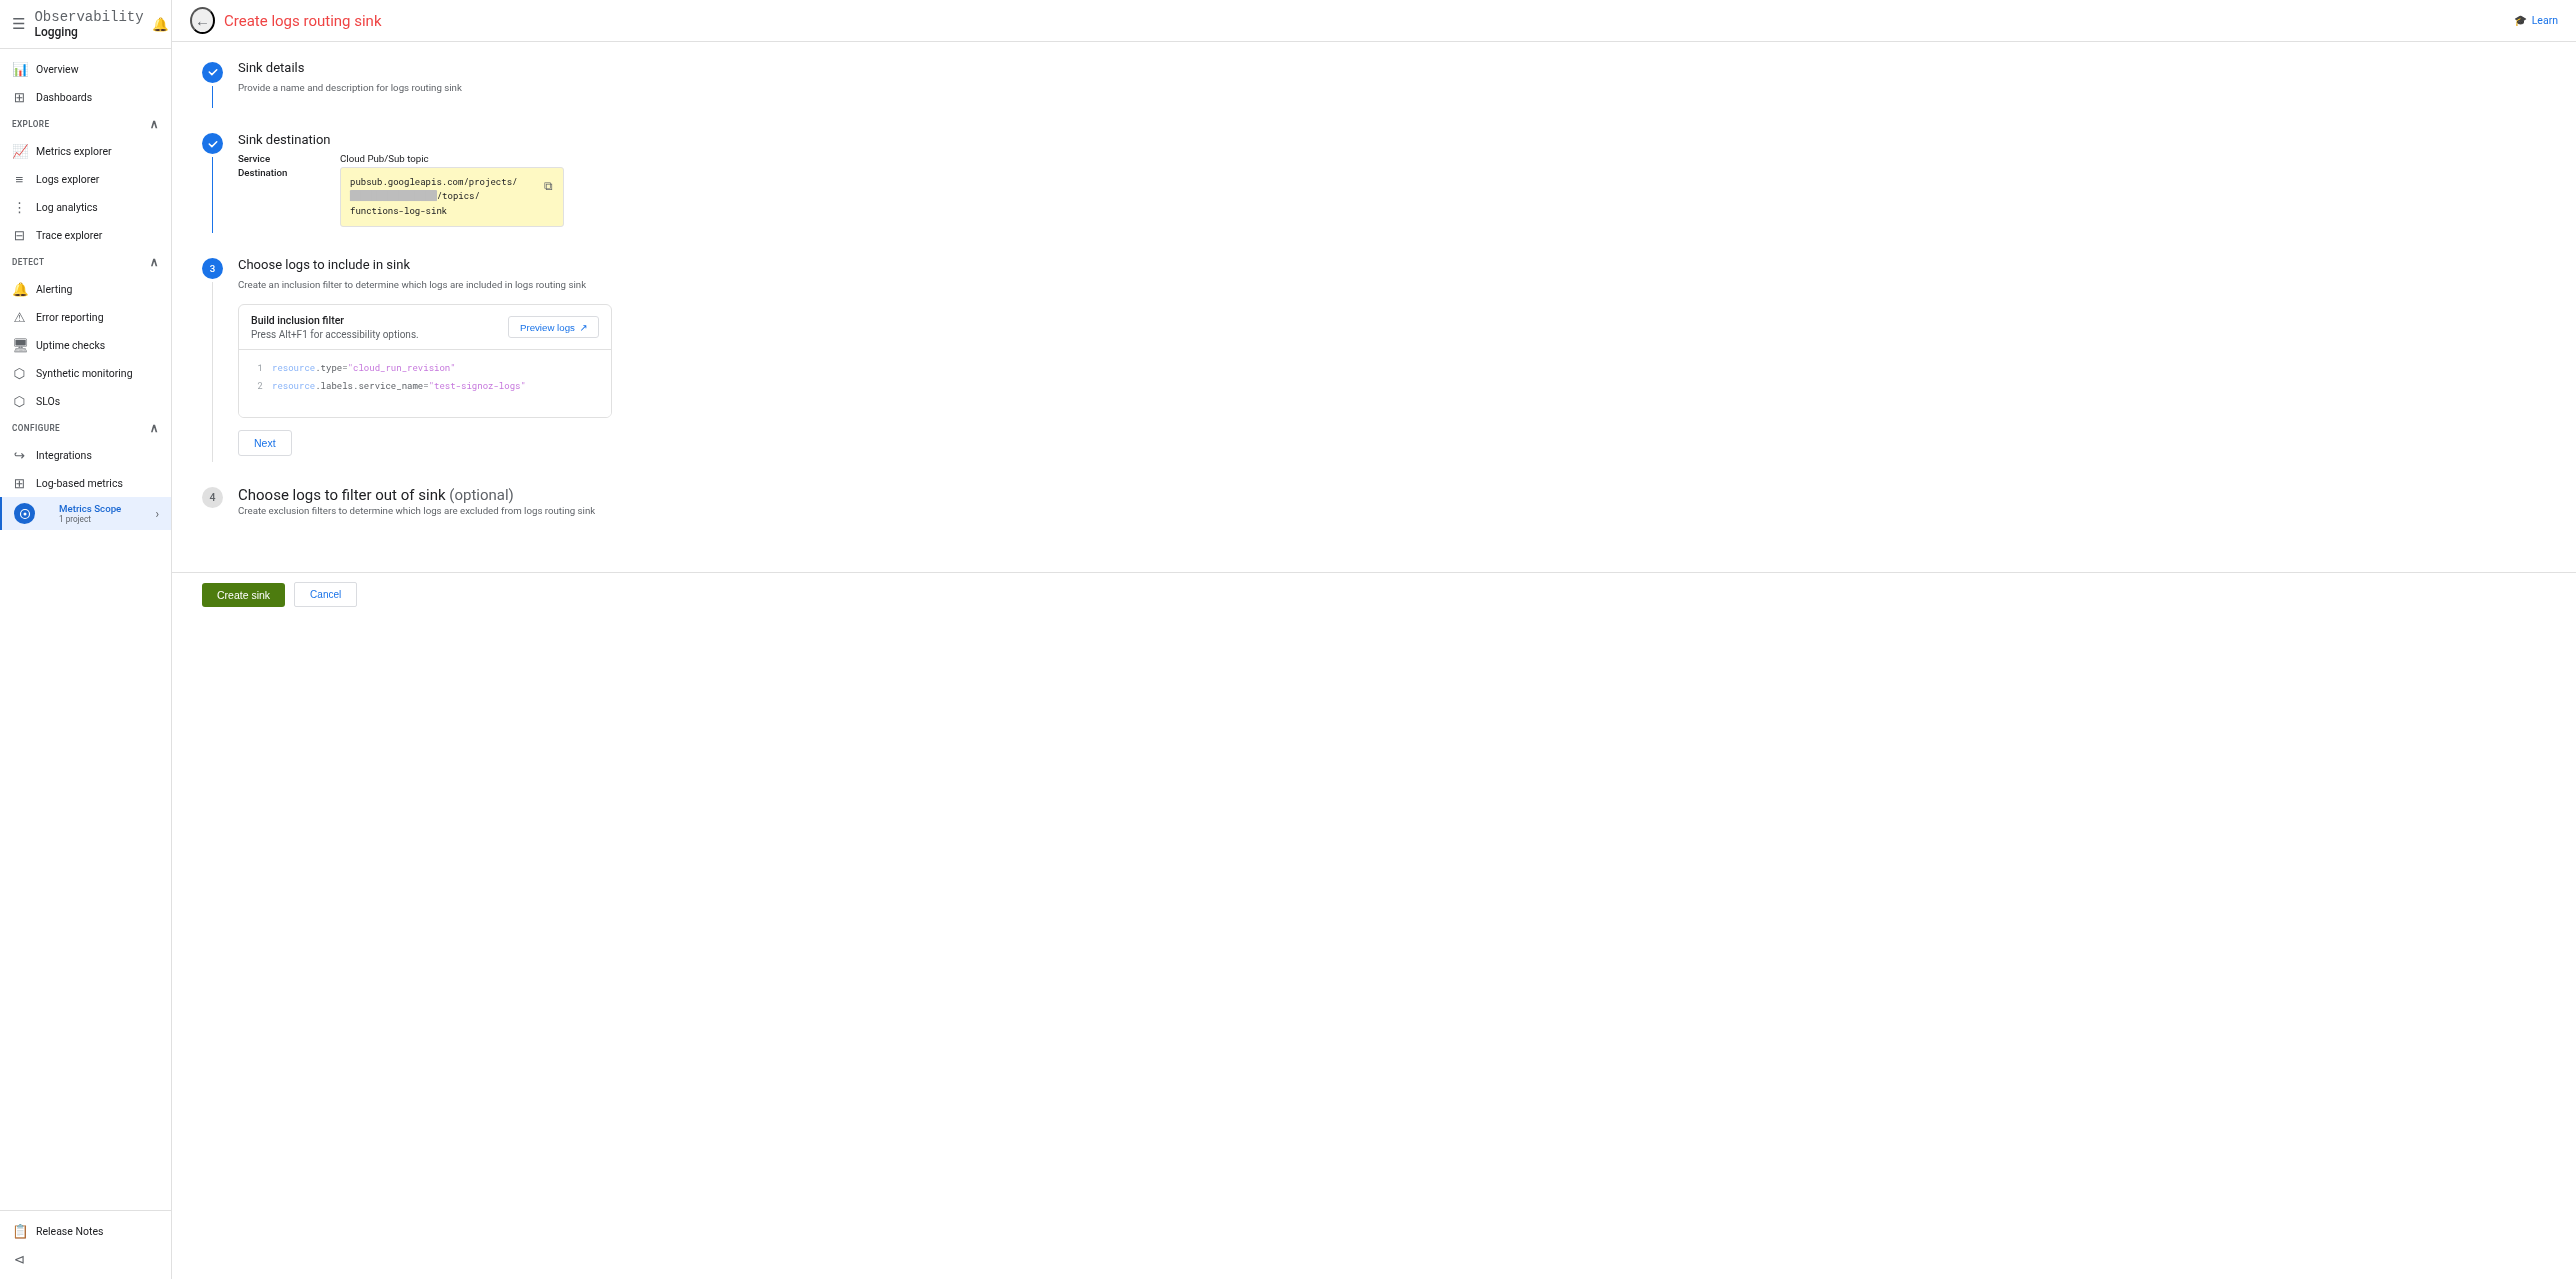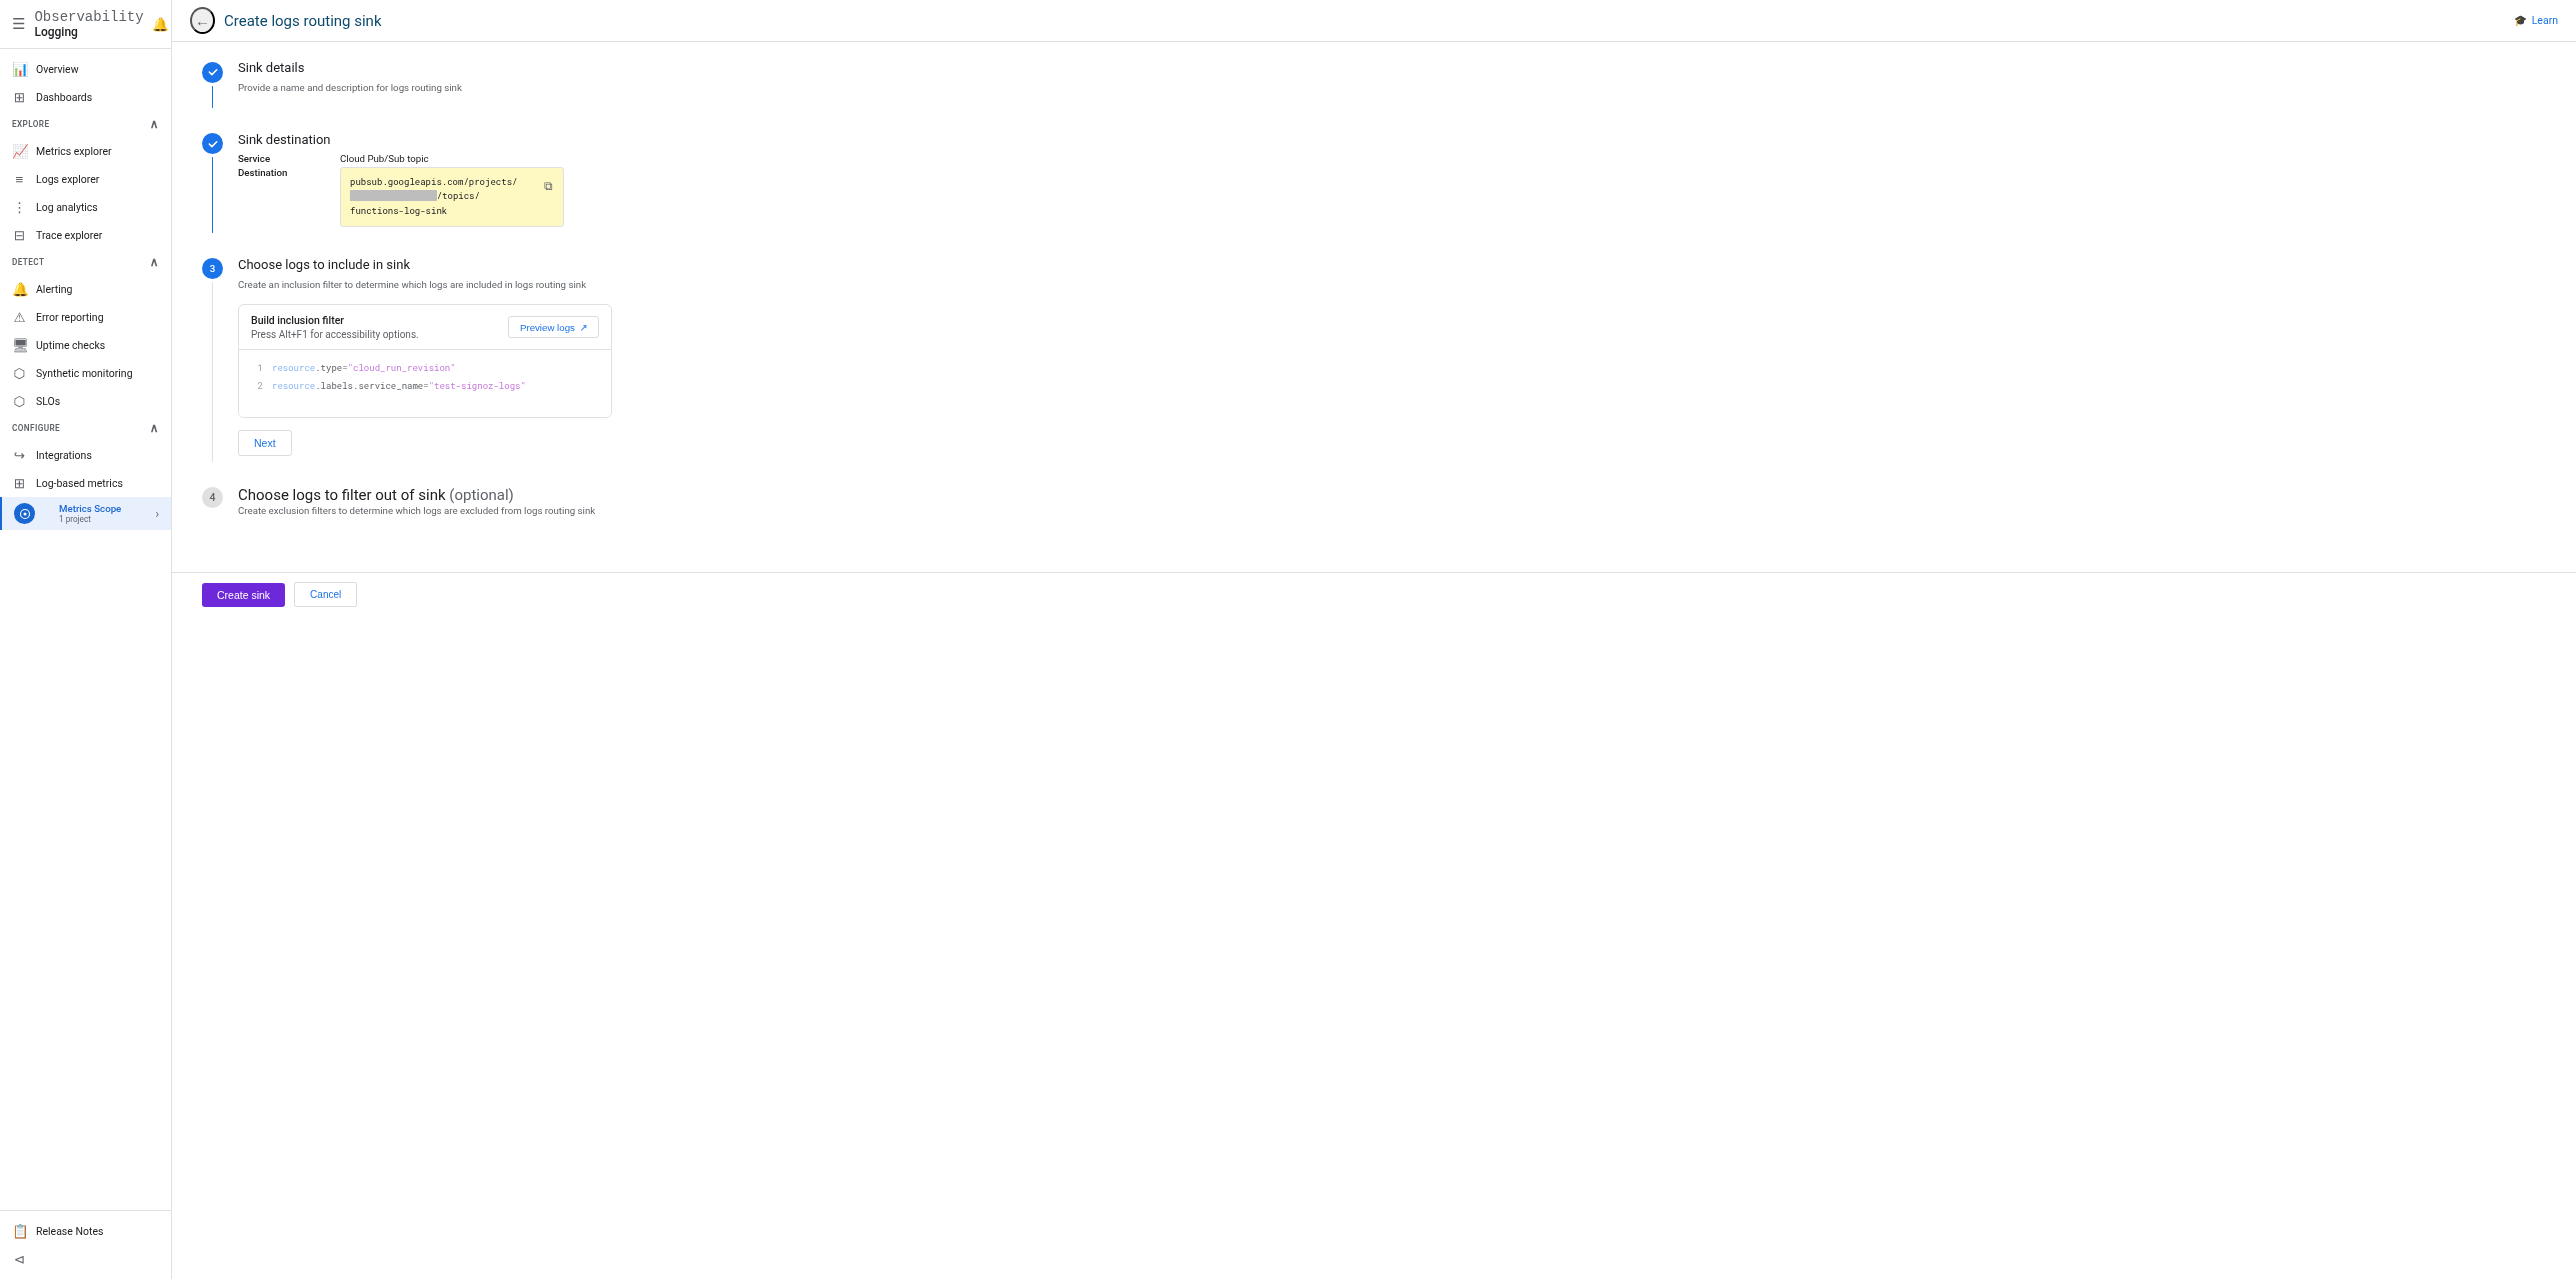--- a/index.html
+++ b/index.html
@@ -110,21 +110,21 @@
       background: #fff;
       z-index: 10;
     }
     .back-btn {
       color: #5f6368;
       font-size: 15px;
       cursor: pointer;
       padding: 3px;
       border-radius: 50%;
     }
-    .page-title { font-size: 15px; font-weight: 400; color: #0c4a6e; flex: 1; }
+    .page-title { font-size: 15px; font-weight: 400; color: #ef4444; flex: 1; }
     .learn-link {
       display: flex;
       align-items: center;
       gap: 4.5px;
       color: #1a73e8;
       font-size: 10.5px;
       cursor: pointer;
       text-decoration: none;
     }
 
@@ -216,21 +216,21 @@
       padding: 9px 12px;
       min-height: 67px;
       font-family: 'Roboto Mono', monospace;
       font-size: 9px;
     }
     .filter-line { display: flex; gap: 9px; line-height: 2; }
     .line-num { color: #9aa0a6; width: 12px; text-align: right; flex-shrink: 0; }
 
     
     .btn-primary {
-      background: #6d28d9;
+      background: #4d7c0f;
       color: #fff;
       border: none;
       border-radius: 3px;
       padding: 6px 15px;
       font-size: 10.5px;
       cursor: pointer;
       font-weight: 500;
     }
     .btn-secondary {
       background: #fff;

